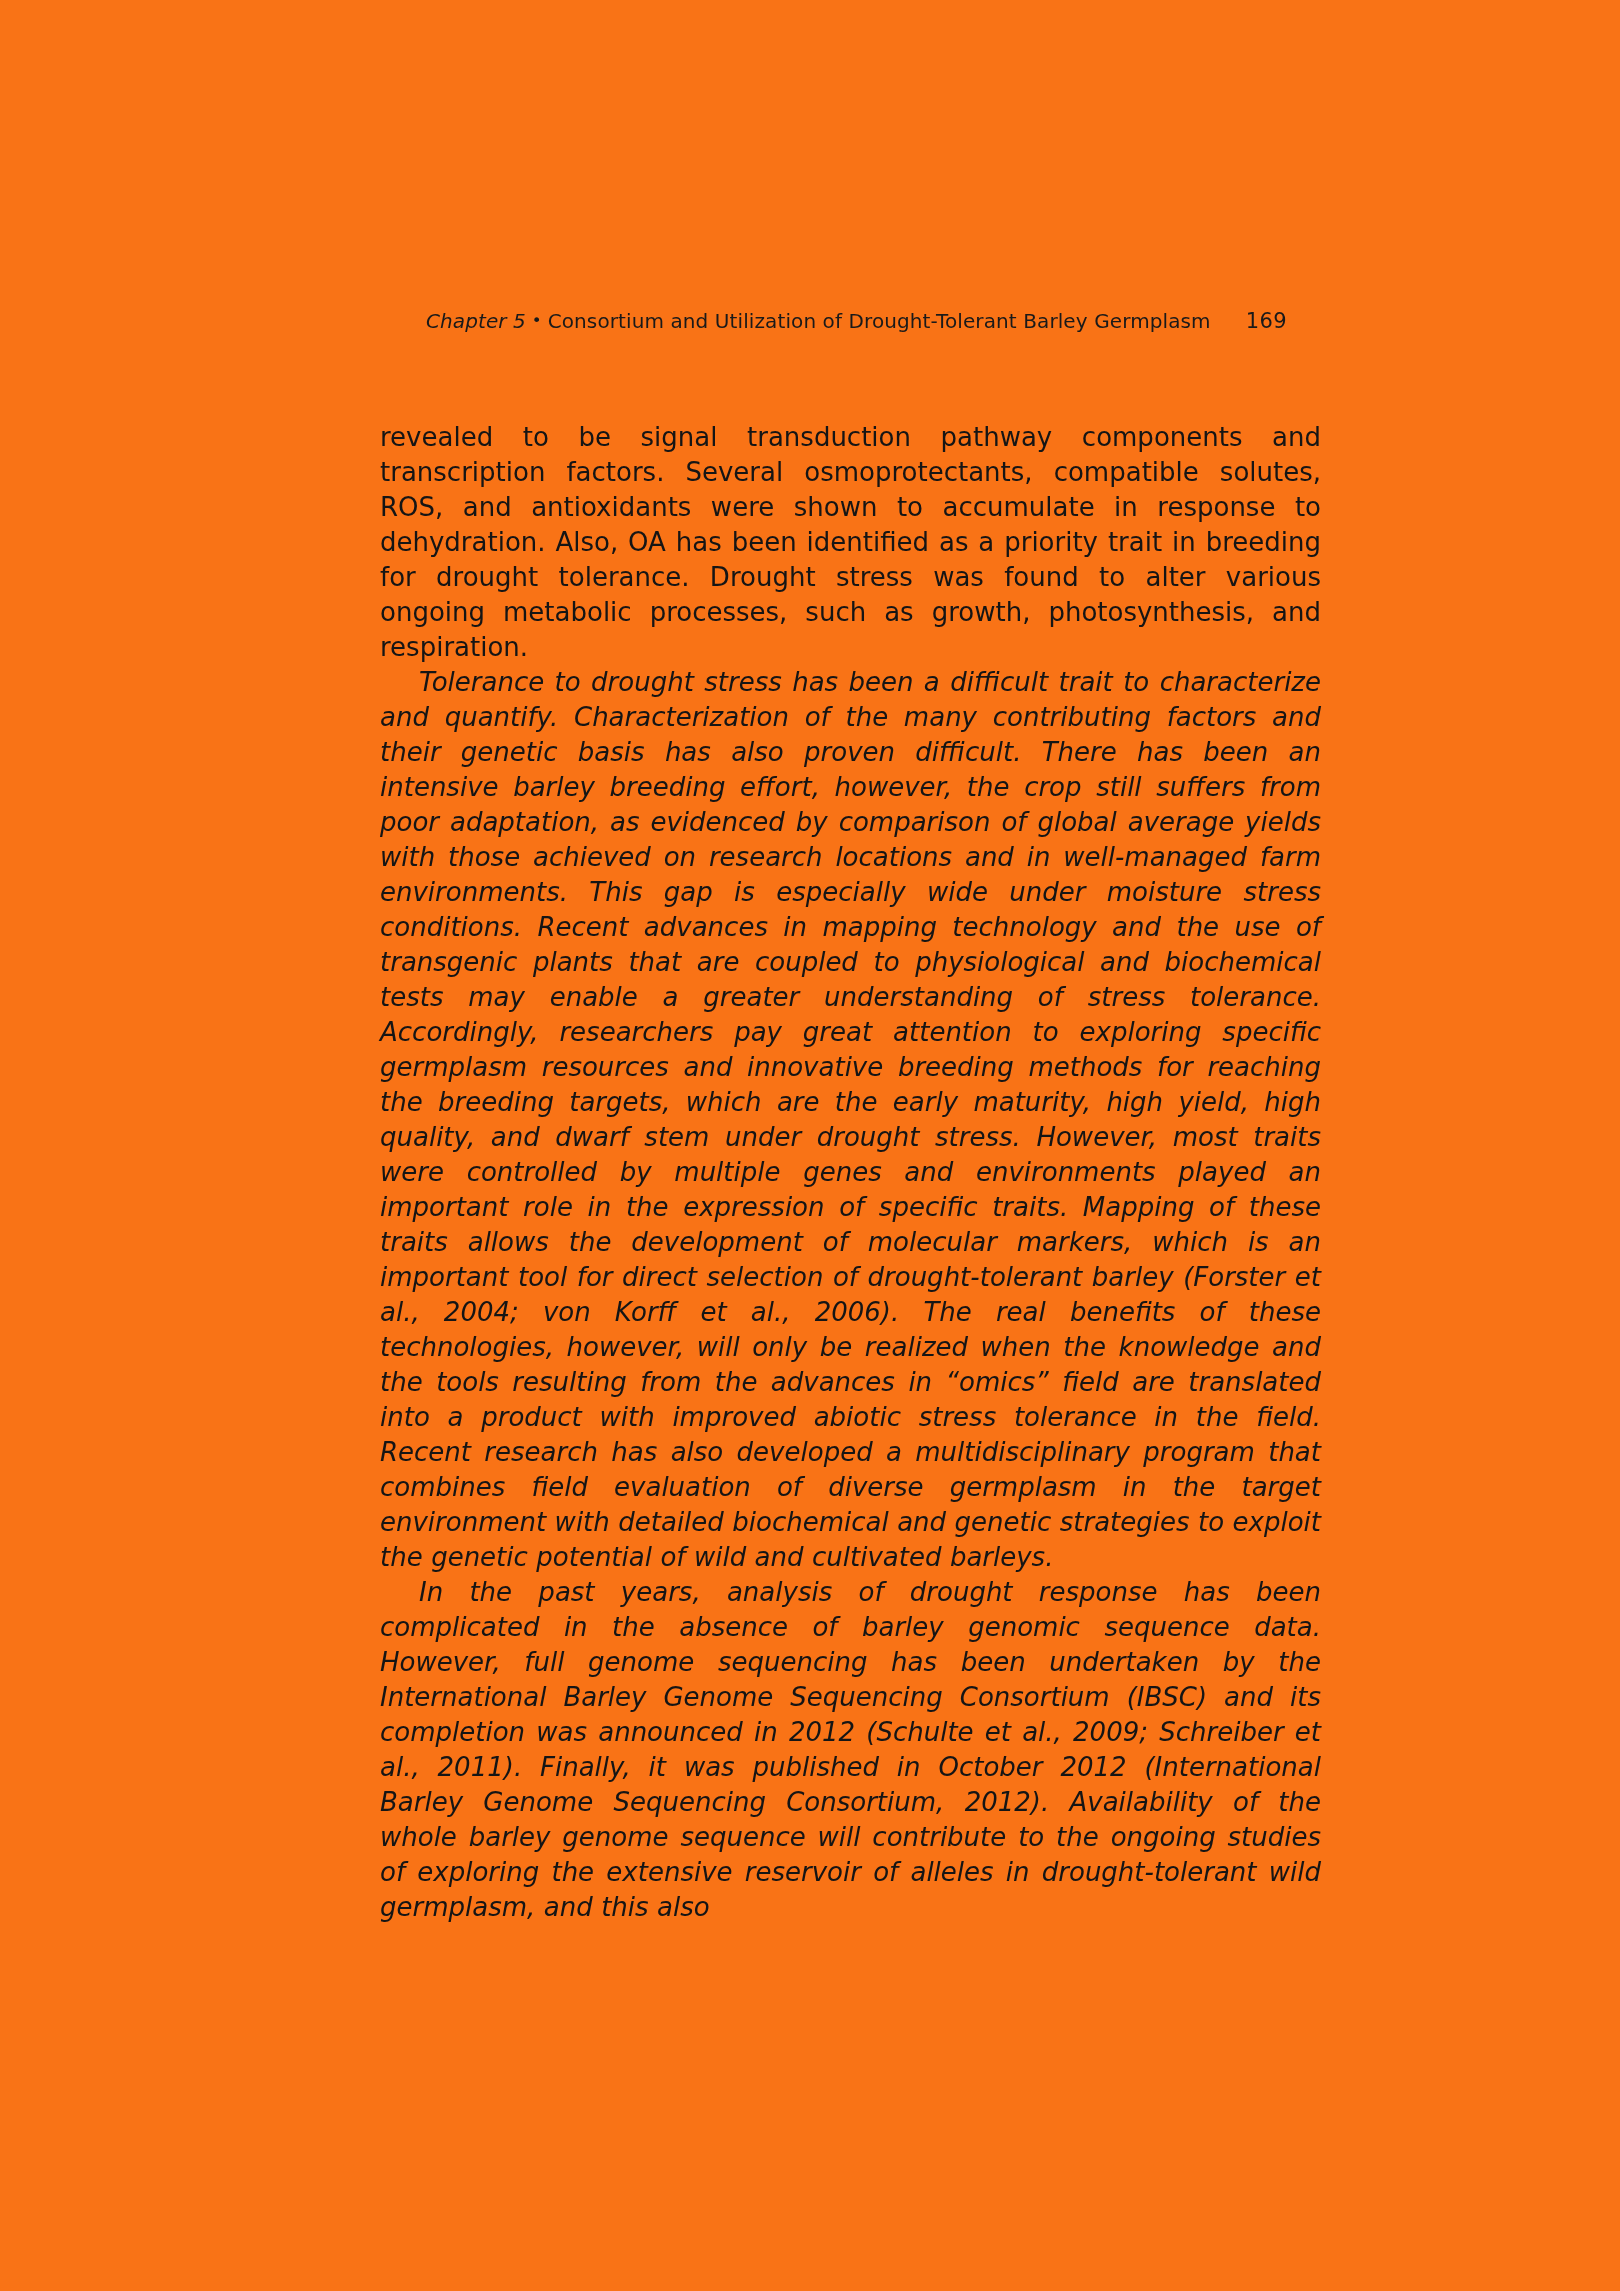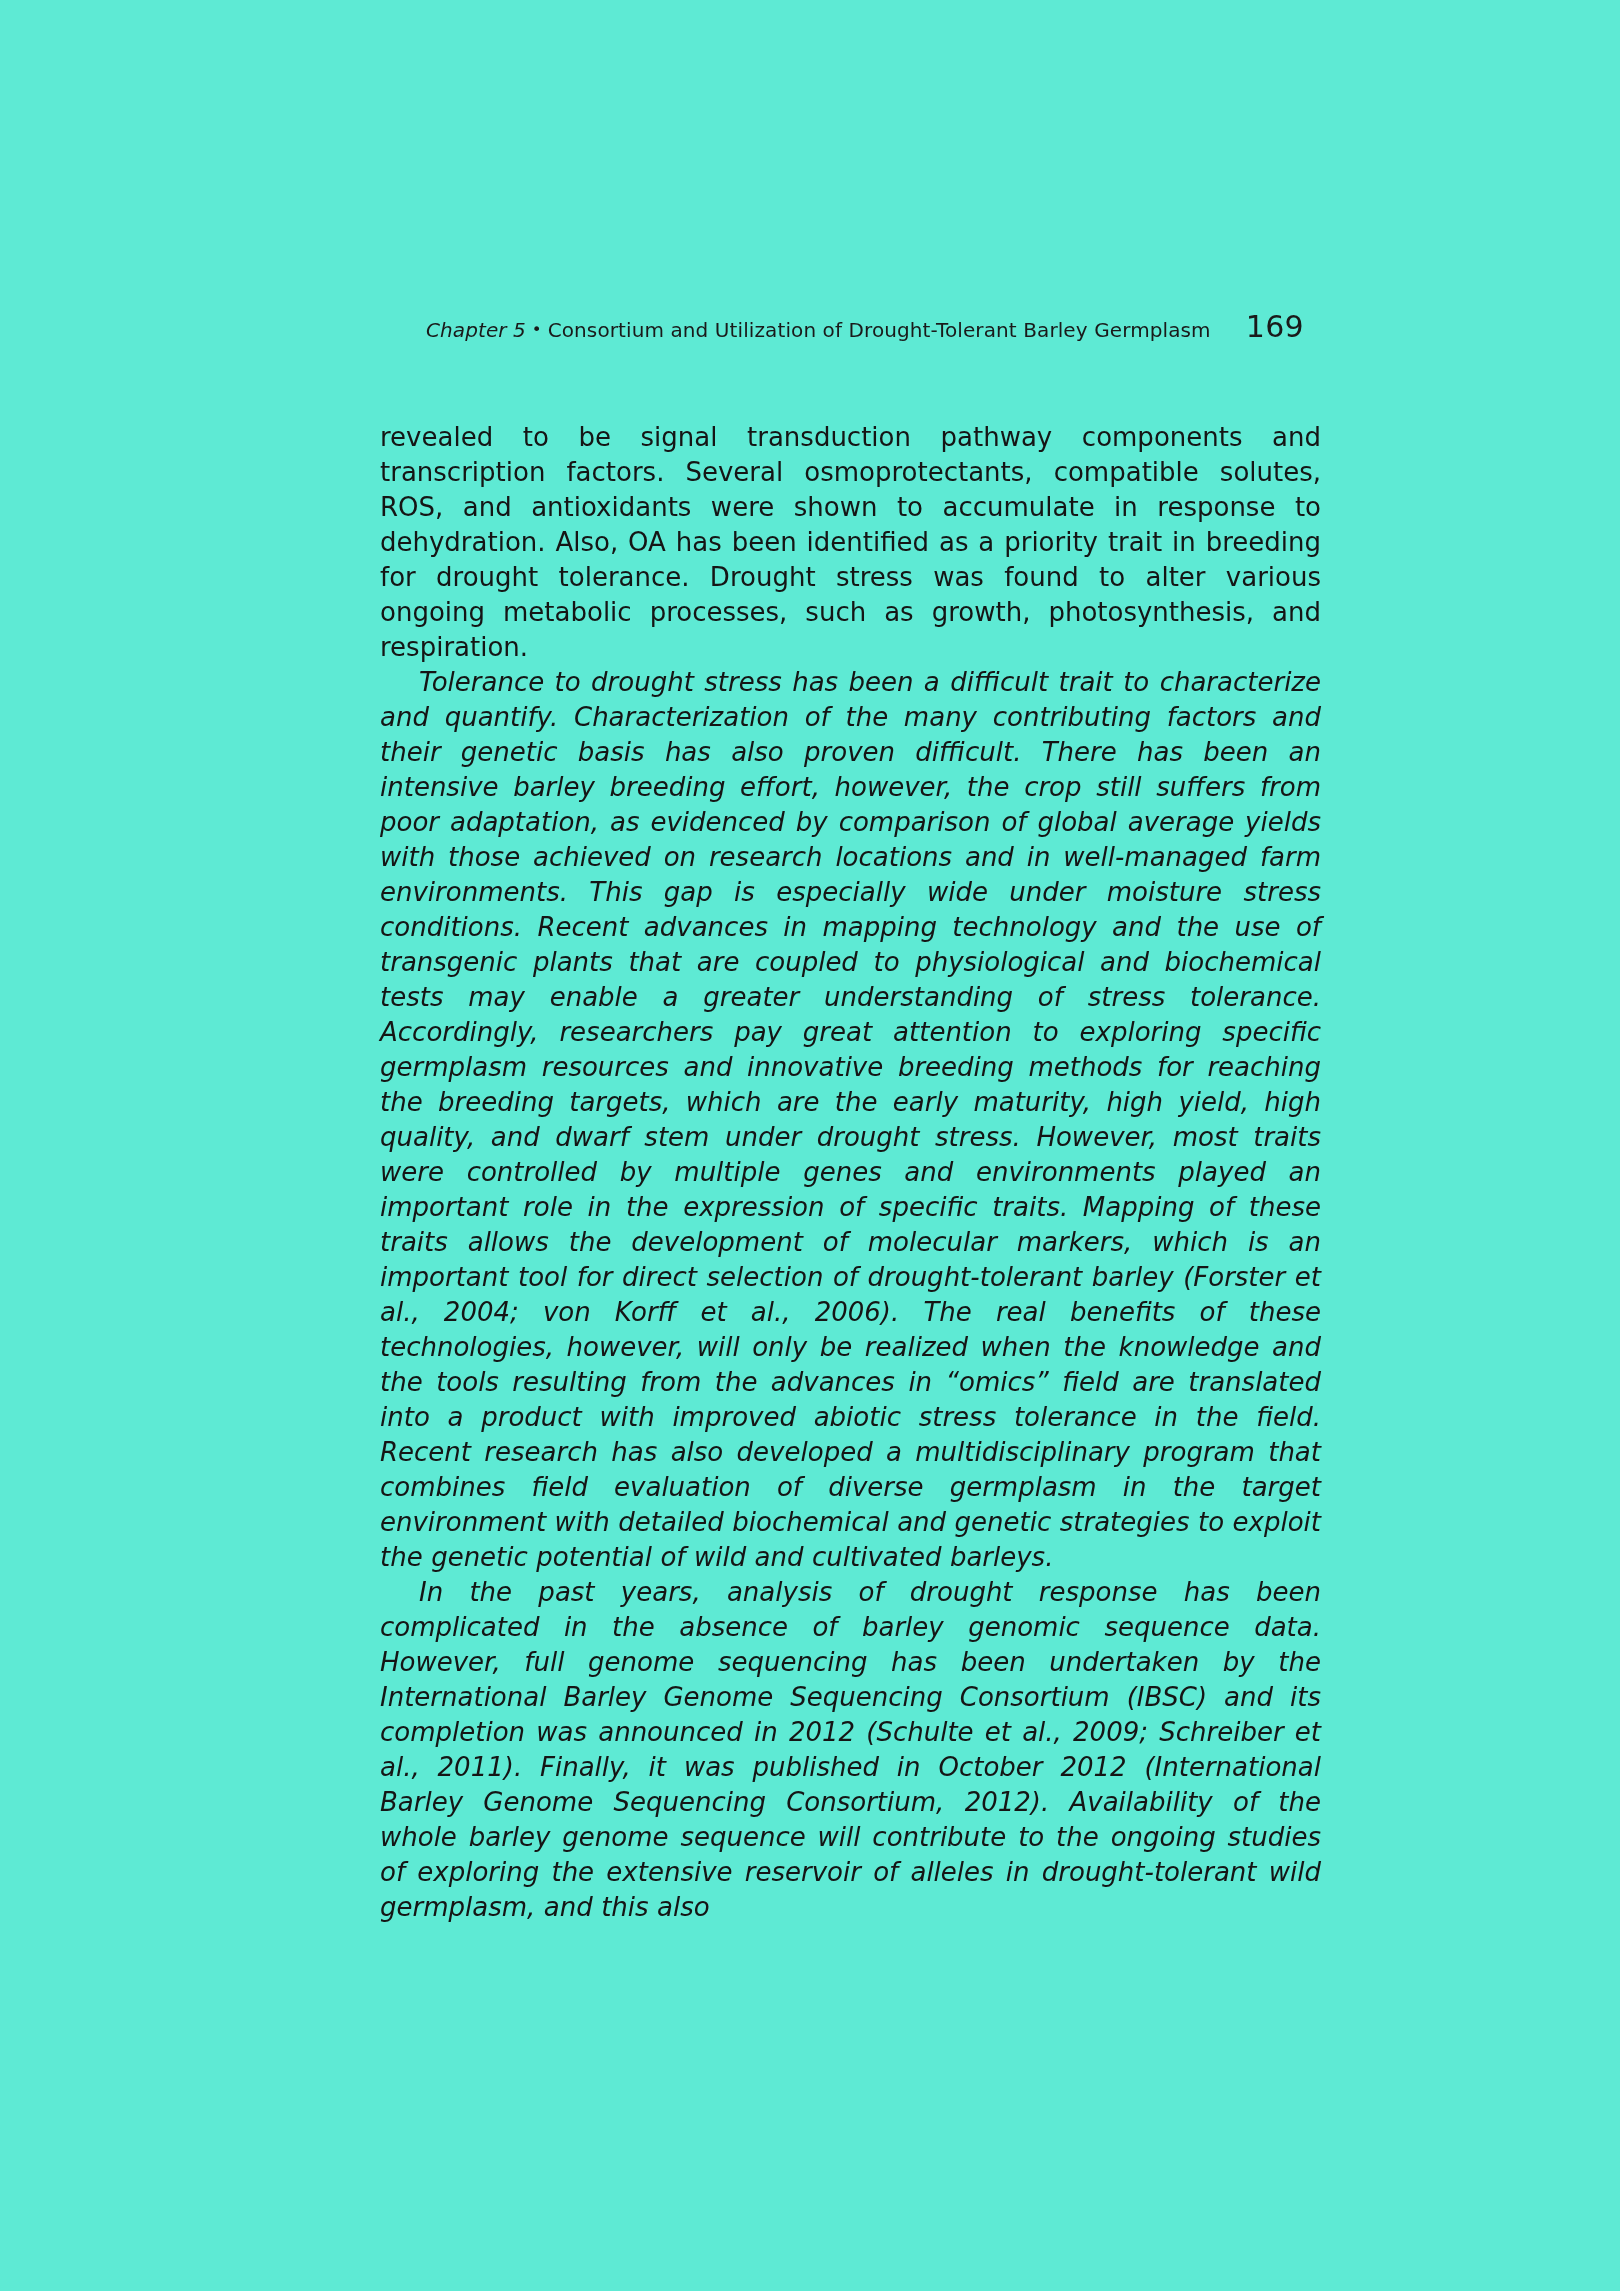--- a/index.html
+++ b/index.html
@@ -14,21 +14,21 @@
     color: #1a1a1a;
     position: relative;
     overflow: hidden;
   }
   .page {
     position: absolute;
     top: 0;
     left: 0;
     width: 1620px;
     height: 2292px;
-    background: #5eead4;
+    background: #f97316;
   }
   .running-head {
     position: absolute;
     top: 309px;
     left: 426px;
     width: 916px;
     display: flex;
     align-items: baseline;
     justify-content: flex-start;
     font-size: 20px;
@@ -43,21 +43,21 @@
     margin: 0 5.9px 0 5.9px;
     font-size: 16.7px;
     position: relative;
     top: -2px;
   }
   .running-head .head-title {
     font-style: normal;
   }
   .running-head .folio {
     margin-left: 35px;
-    font-size: 30px;
+    font-size: 21px;
     letter-spacing: 0.4px;
   }
   .body-col {
     position: absolute;
     top: 420px;
     left: 380px;
     width: 941px;
   }
   p.para {
     margin: 0;

